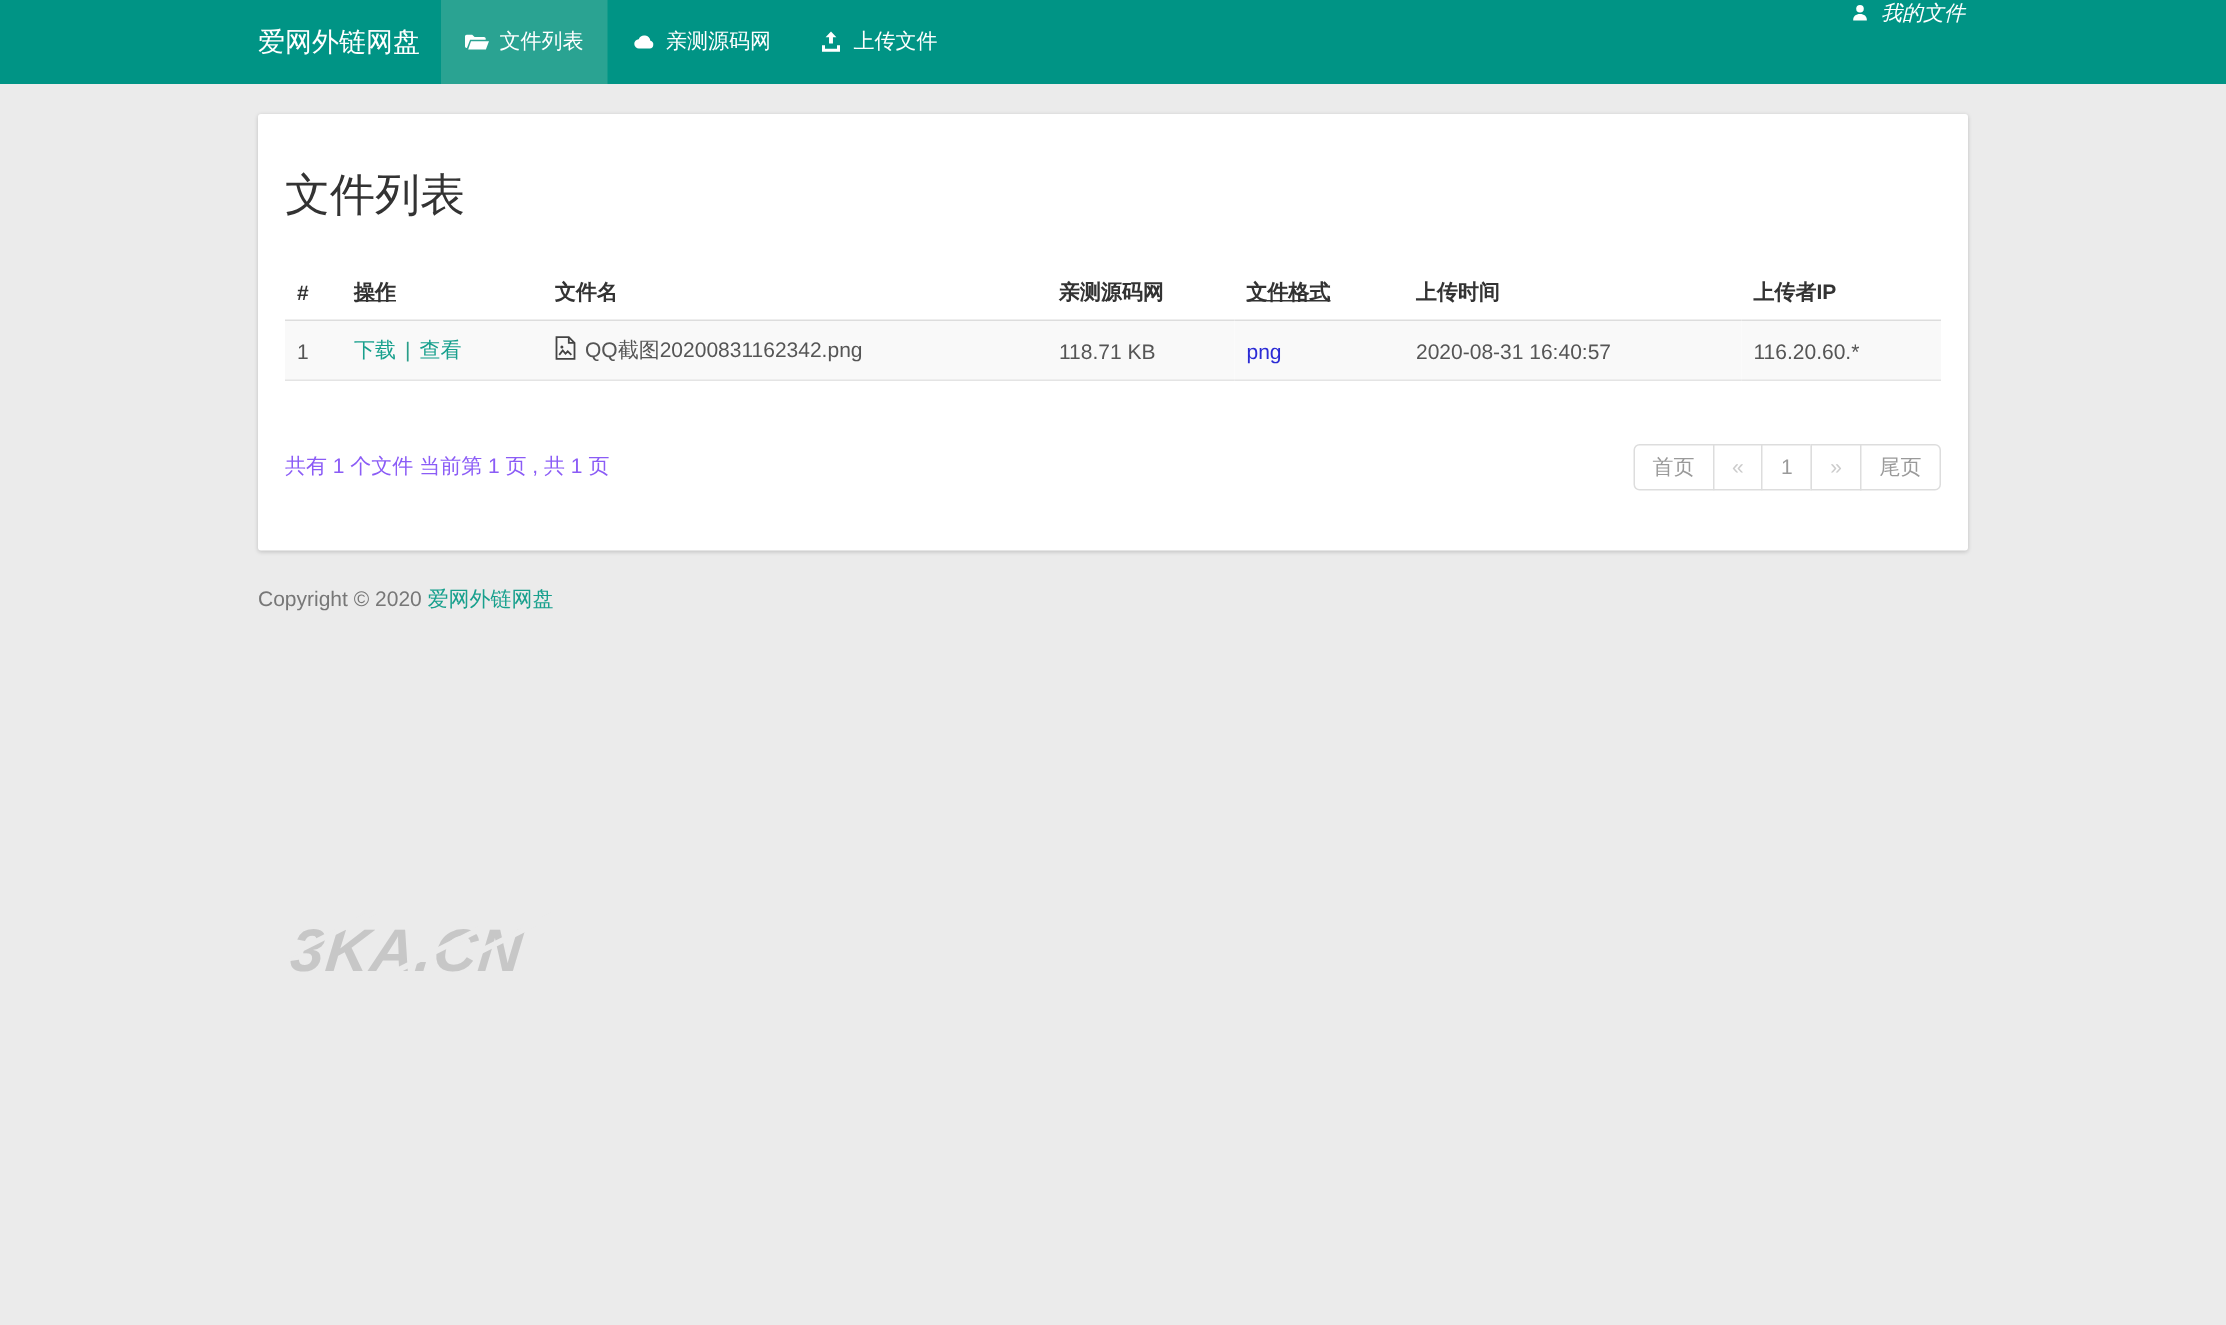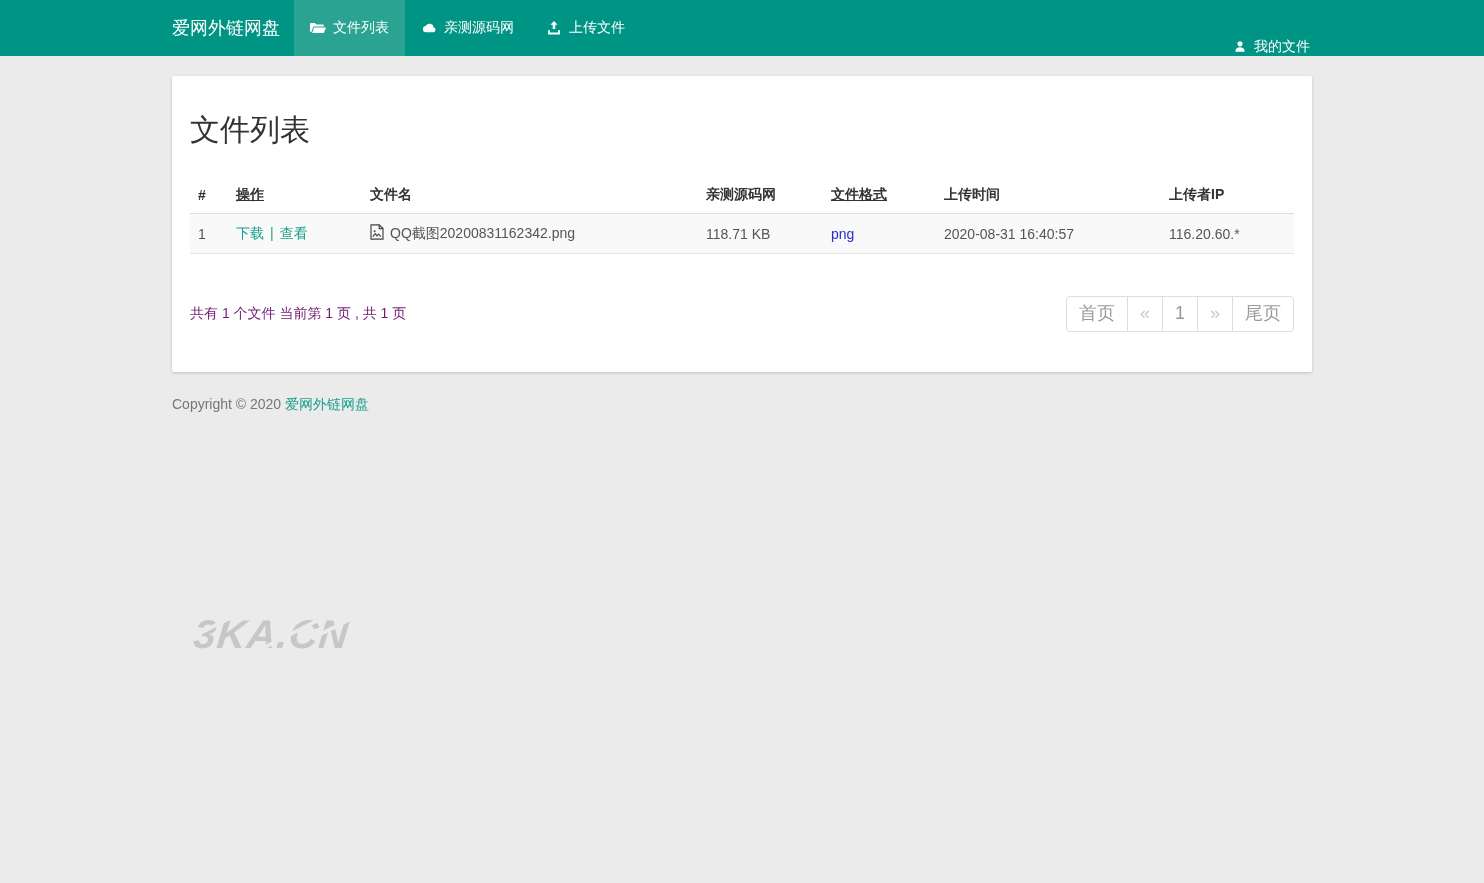--- a/index.html
+++ b/index.html
@@ -31,21 +31,21 @@
   .nav-item {
     display: flex; align-items: center;
     padding: 0 16px;
     font-size: 14px;
     color: #fff;
     cursor: pointer;
     white-space: nowrap;
   }
   .nav-item.active { background: #2aa392; }
   .nav-item .icon, .user-link .icon { margin-right: 7px; display: inline-flex; }
-  .navbar-right { margin-left: auto; display: flex; align-items: flex-end; }
+  .navbar-right { margin-left: auto; display: flex; align-items: flex-start; font-style: italic; }
   .user-link {
     display: flex; align-items: center;
     font-size: 14px; color: #fff; cursor: pointer;
     padding: 0 2px;
   }
 
   
   .card {
     background: #fff;
     margin-top: 20px;
@@ -87,26 +87,26 @@
   .action-link { color: #18a08d; cursor: pointer; }
   .action-sep { color: #2a9e89; margin: 0 6px; }
   .format-link { color: #2b2bd5; cursor: pointer; }
   .file-name-cell { display: flex; align-items: center; gap: 6px; }
 
   
   .table-footer {
     display: flex; justify-content: space-between; align-items: center;
     margin-top: 42px;
   }
-  .summary { font-size: 14px; color: #701a75; }
+  .summary { font-size: 14px; color: #8b5cf6; }
   .pagination { display: flex; }
   .page-btn {
     display: inline-block;
     padding: 6px 12px;
-    font-size: 18px;
+    font-size: 14px;
     color: #9a9a9a;
     background: #fff;
     border: 1px solid #ddd;
     margin-left: -1px;
     cursor: pointer;
     line-height: 1.2;
     min-width: 28px;
     text-align: center;
   }
   .page-btn:first-child { border-radius: 4px 0 0 4px; margin-left: 0; }

